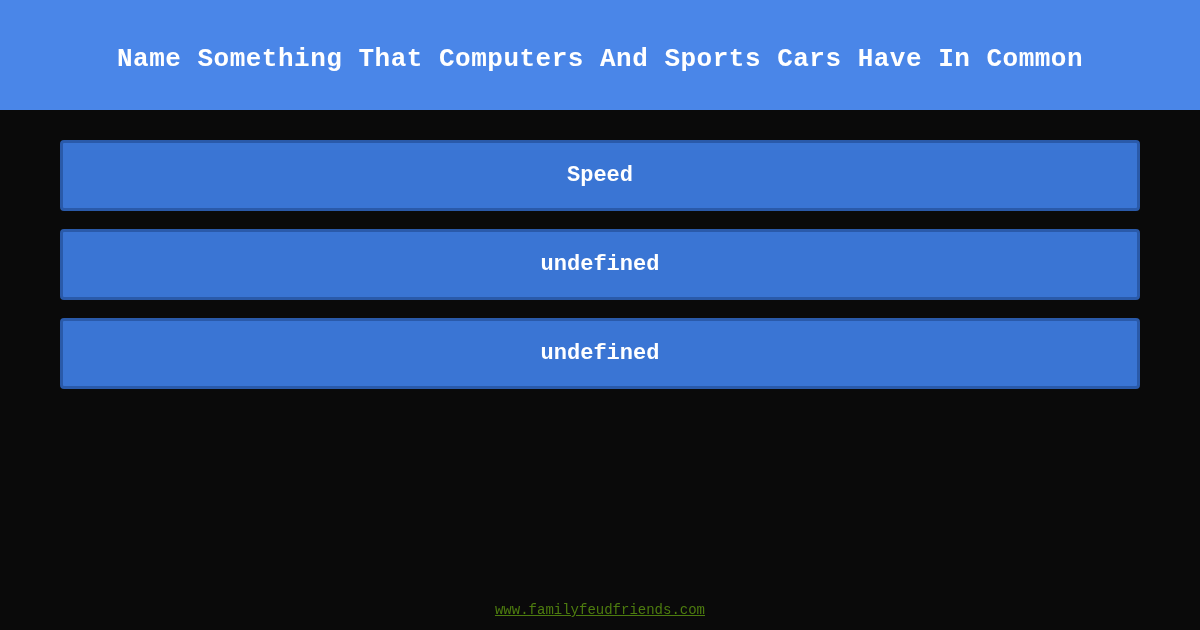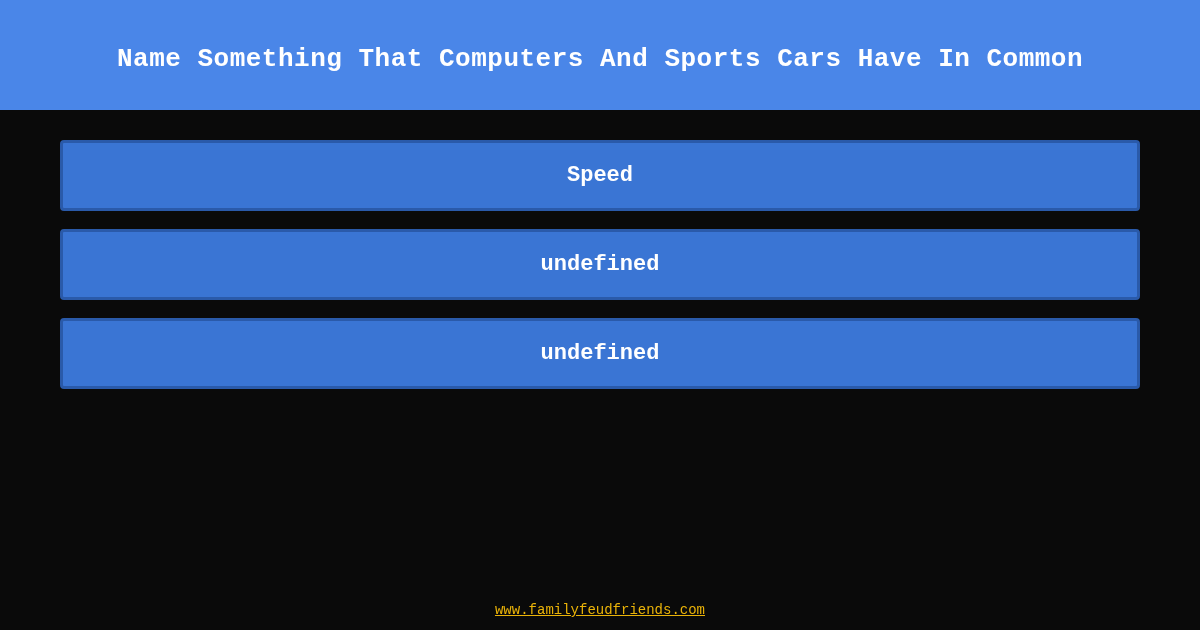--- a/index.html
+++ b/index.html
@@ -68,21 +68,21 @@
 
     .footer {
       background-color: #0a0a0a;
       display: flex;
       justify-content: center;
       align-items: center;
       padding: 12px;
     }
 
     .footer-url {
-      color: #eab308;
+      color: #4d7c0f;
       font-size: 14px;
       font-family: 'Courier New', Courier, monospace;
       text-decoration: underline;
     }
   </style>
 </head>
 <body>
 
 <div class="header">
   <span class="header-title">Name Something That Computers And Sports Cars Have In Common</span>

